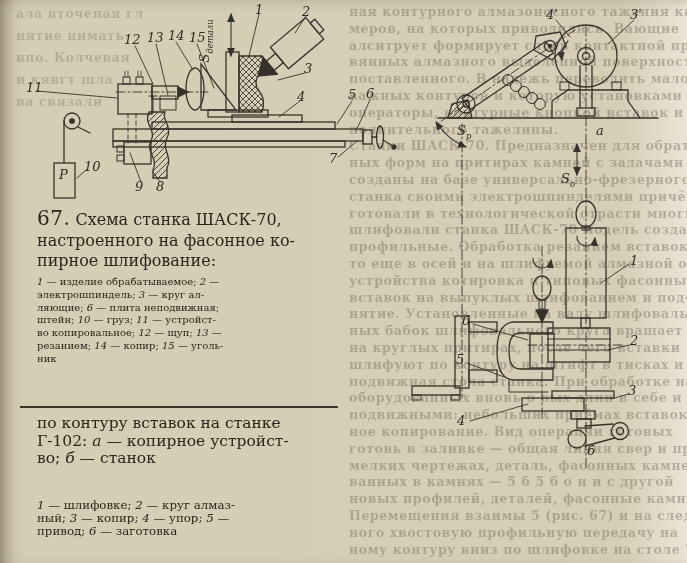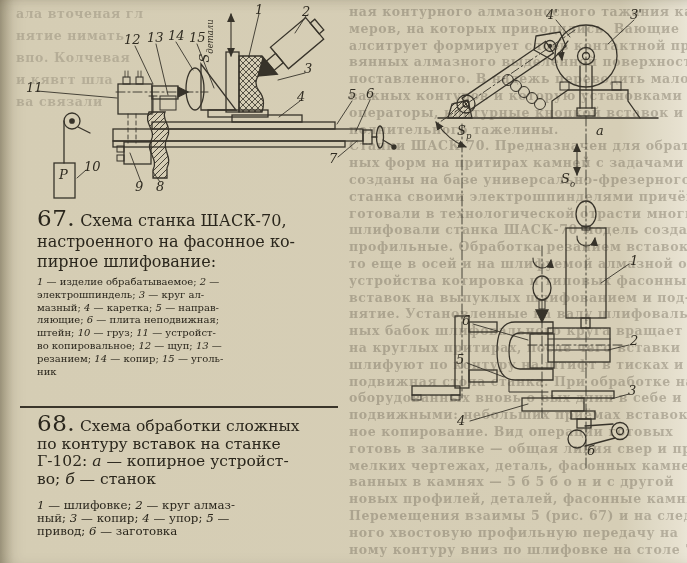--- a/index.html
+++ b/index.html
@@ -11,21 +11,21 @@
   .ghost{position:absolute;color:#6f6757;opacity:.40;filter:blur(0.7px);
     font-weight:bold;font-size:12.5px;line-height:16.8px;letter-spacing:.6px;white-space:pre;}
   #ghost-right{left:349px;top:4px;width:334px;}
   #ghost-left{left:16px;top:3px;opacity:.30;line-height:22px;}
   svg.art{position:absolute;left:0;top:0;}
   .cap{position:absolute;left:37px;width:303px;}
   #cap67-title{top:208px;font-size:16px;line-height:20.5px;}
   #cap67-legend{top:276px;font-size:10px;line-height:12.8px;}
   #cap68-title{top:415px;font-size:15.5px;line-height:17.6px;}
   #cap68-legend{top:499px;font-size:11.8px;line-height:13px;}
-  .num{font-size:23px;letter-spacing:.5px;}
+  .num{font-size:20px;letter-spacing:.5px;}
   em{font-style:italic;}
   #rule{position:absolute;left:20px;top:406px;width:318px;height:1.6px;background:#3a352a;}
   .co{position:absolute;font-style:italic;font-size:13px;color:#2f2b21;line-height:13px;white-space:nowrap;}
   .co sub{font-size:8.5px;font-style:italic;}
   .co.rot{transform:rotate(-90deg);transform-origin:0 100%;}
 </style>
 </head>
 <body>
 
 <div id="page">
@@ -226,32 +226,30 @@
     </div>
 
   <div id="cap67-title" class="cap rl">
       <div><span class="num">67.</span><span> Схема станка ШАСК-70,</span></div>
       <div><span>настроенного на фасонное ко-</span></div>
       <div><span>пирное шлифование:</span></div>
     </div>
   <div id="cap67-legend" class="cap rl">
       <div><em>1</em><span> — изделие обрабатываемое; </span><em>2</em><span> —</span></div>
       <div><span>электрошпиндель; </span><em>3</em><span> — круг ал-</span></div>
-      <div><span>мазный; </span><em>4</em><span> — каретка; </span><em>5</em><span> — направ-</span></div>
       <div><span>ляющие; </span><em>6</em><span> — плита неподвижная;</span></div>
       <div><span>штейн; </span><em>10</em><span> — груз; </span><em>11</em><span> — устройст-</span></div>
       <div><span>во копировальное; </span><em>12</em><span> — щуп; </span><em>13</em><span> —</span></div>
       <div><span>резанием; </span><em>14</em><span> — копир; </span><em>15</em><span> — уголь-</span></div>
       <div><span>ник</span></div>
     </div>
 
   <div id="rule"></div>
 
   <div id="cap68-title" class="cap rl">
-      <div><span class="num">68.</span><span> Схема обработки сложных</span></div>
       <div><span>по контуру вставок на станке</span></div>
       <div><span>Г-102: </span><em>а</em><span> — копирное устройст-</span></div>
       <div><span>во; </span><em>б</em><span> — станок</span></div>
     </div>
   <div id="cap68-legend" class="cap rl">
       <div><em>1</em><span> — шлифовке; </span><em>2</em><span> — круг алмаз-</span></div>
       <div><span>ный; </span><em>3</em><span> — копир; </span><em>4</em><span> — упор; </span><em>5</em><span> —</span></div>
       <div><span>привод; </span><em>6</em><span> — заготовка</span></div>
     </div>
 

